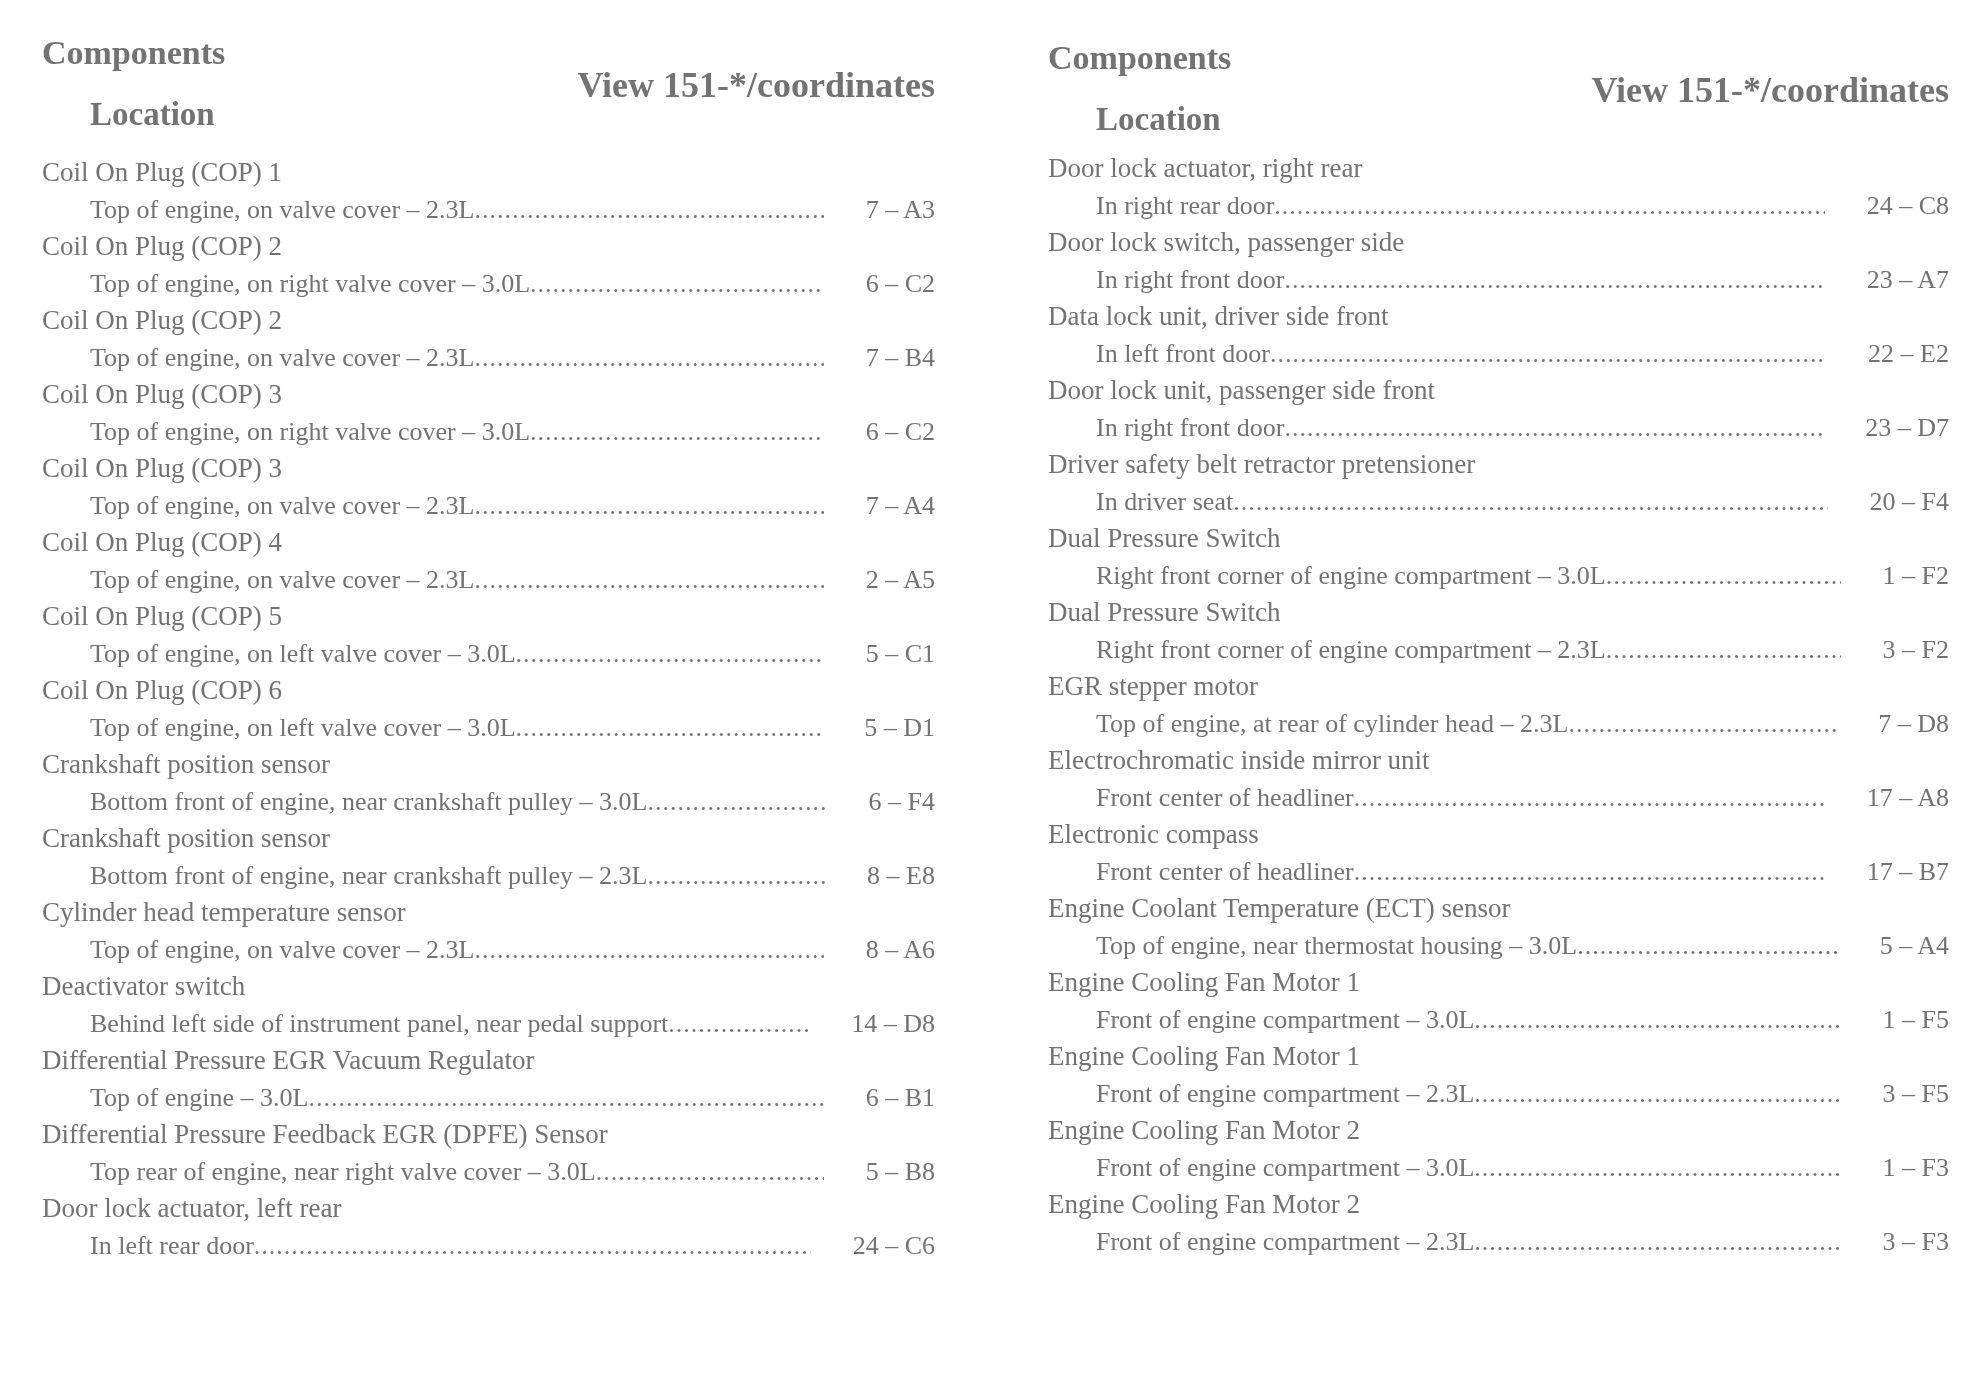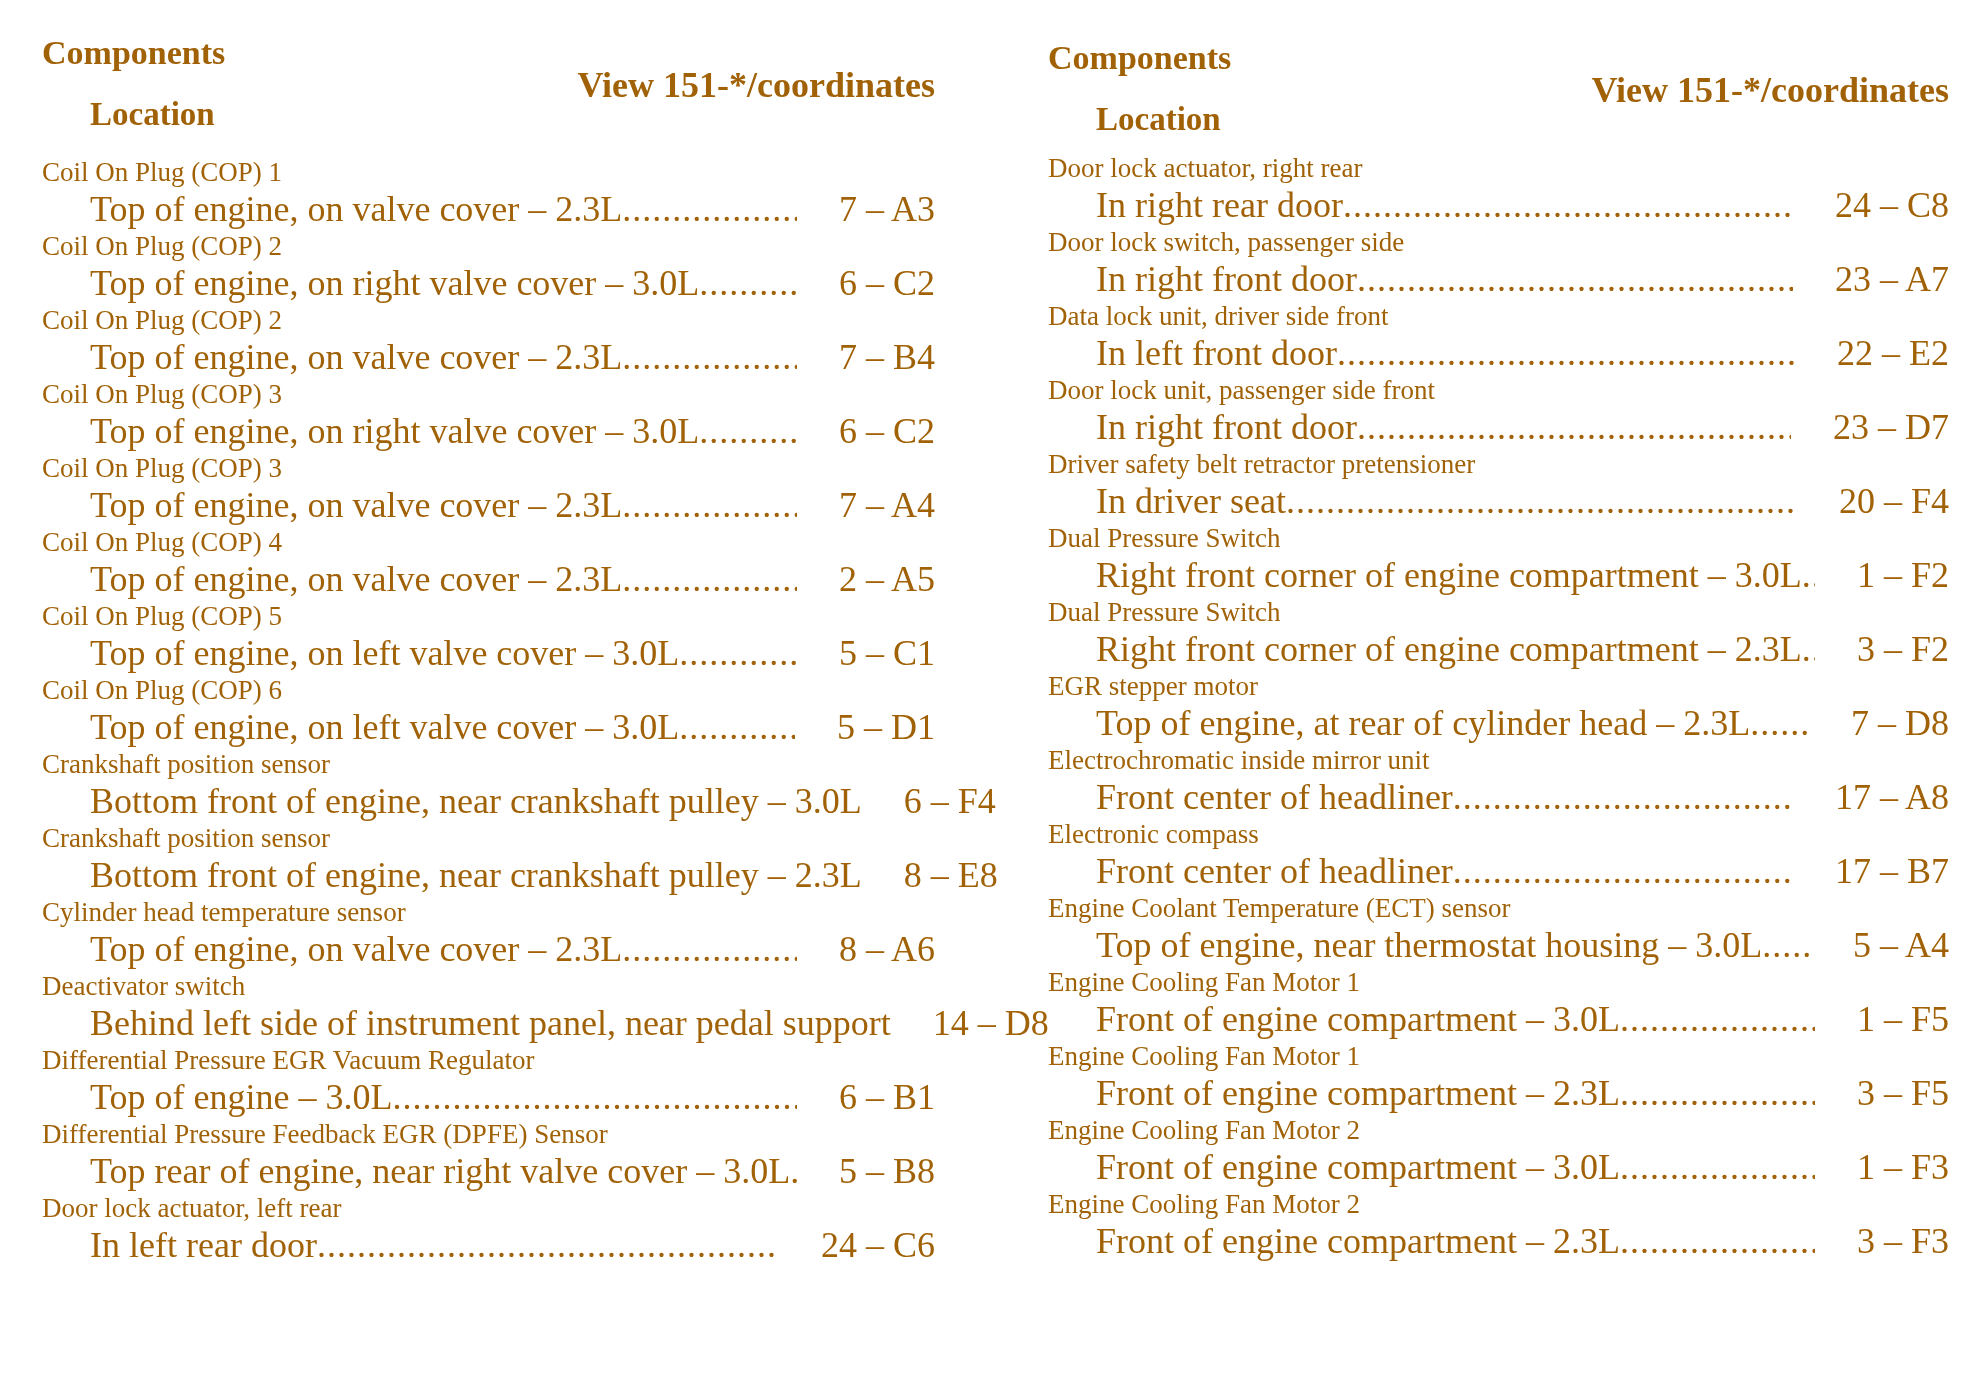--- a/index.html
+++ b/index.html
@@ -6,21 +6,21 @@
   html, body {
     margin: 0;
     padding: 0;
     background: #ffffff;
   }
   .page {
     position: relative;
     width: 1964px;
     height: 1376px;
     background: #ffffff;
-    color: #a16207;
+    color: #737373;
     font-family: "Liberation Serif", serif;
     overflow: hidden;
   }
   .col {
     position: absolute;
     top: 0;
     height: 100%;
   }
   .col-left  { left: 42px;   width: 893px; }
   .col-right { left: 1048px; width: 901px; }
@@ -65,21 +65,21 @@
   .col-right .entries { top: 150px; }
 
   .entry-name {
     font-size: 27px;
     line-height: 37px;
     white-space: nowrap;
   }
   .entry-loc-row {
     display: flex;
     align-items: baseline;
-    font-size: 36px;
+    font-size: 26px;
     line-height: 37px;
     padding-left: 48px;
   }
   .loc-text {
     flex: 0 0 auto;
     white-space: nowrap;
   }
   .leader {
     flex: 1 1 auto;
     min-width: 0;

